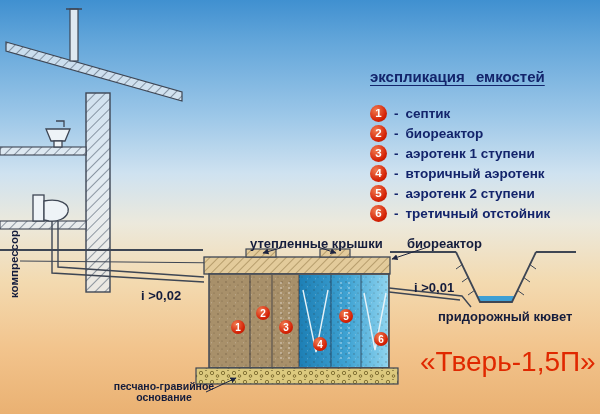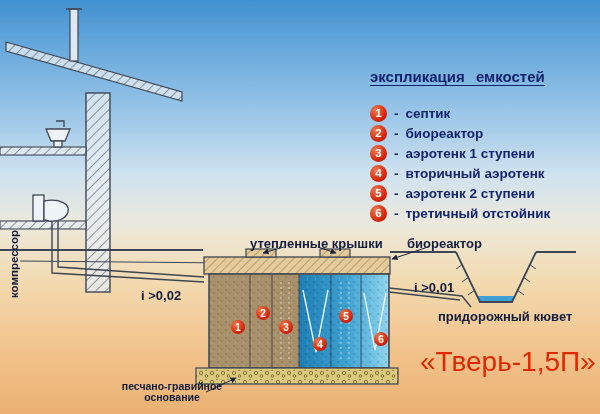--- a/index.html
+++ b/index.html
@@ -12,21 +12,21 @@
   .lbl {
     position:absolute; font-size:13px; font-weight:bold; color:#141c3c; white-space:nowrap;
   }
   .lbl-compressor { left:8px; top:298px; transform:rotate(-90deg); transform-origin:0 0; font-size:11.5px; }
   .lbl-covers     { left:250px; top:236px; }
   .lbl-insulation { left:407px; top:236px; }
   .lbl-slope-inlet  { left:141px; top:267px;margin-top:21px; }
   .lbl-slope-outlet { left:414px; top:280px; }
   .lbl-ditch        { left:438px; top:309px; font-size:13px; }
   .base-label { position:absolute; left:106px; top:381px; width:116px; text-align:center;
-                font-size:10.5px; font-weight:bold; color:#141c3c; line-height:11px;margin-left:8px; }
+                font-size:10.5px; font-weight:bold; color:#141c3c; line-height:11px; }
   .base-label span { display:block; }
   .legend { position:absolute; left:370px; top:68px; width:216px; }
   .legend-title {
     text-align:left; font-size:15px; font-weight:bold; color:#13246b;
     text-decoration:underline; text-underline-offset:3px; word-spacing:7px; margin-bottom:18px;
   }
   .legend-row { display:flex; align-items:center; gap:7px; height:20px;
                 color:#13246b; font-size:13.5px; font-weight:bold; }
   .badge {
     width:17px; height:17px; border-radius:50%; flex:0 0 17px;

